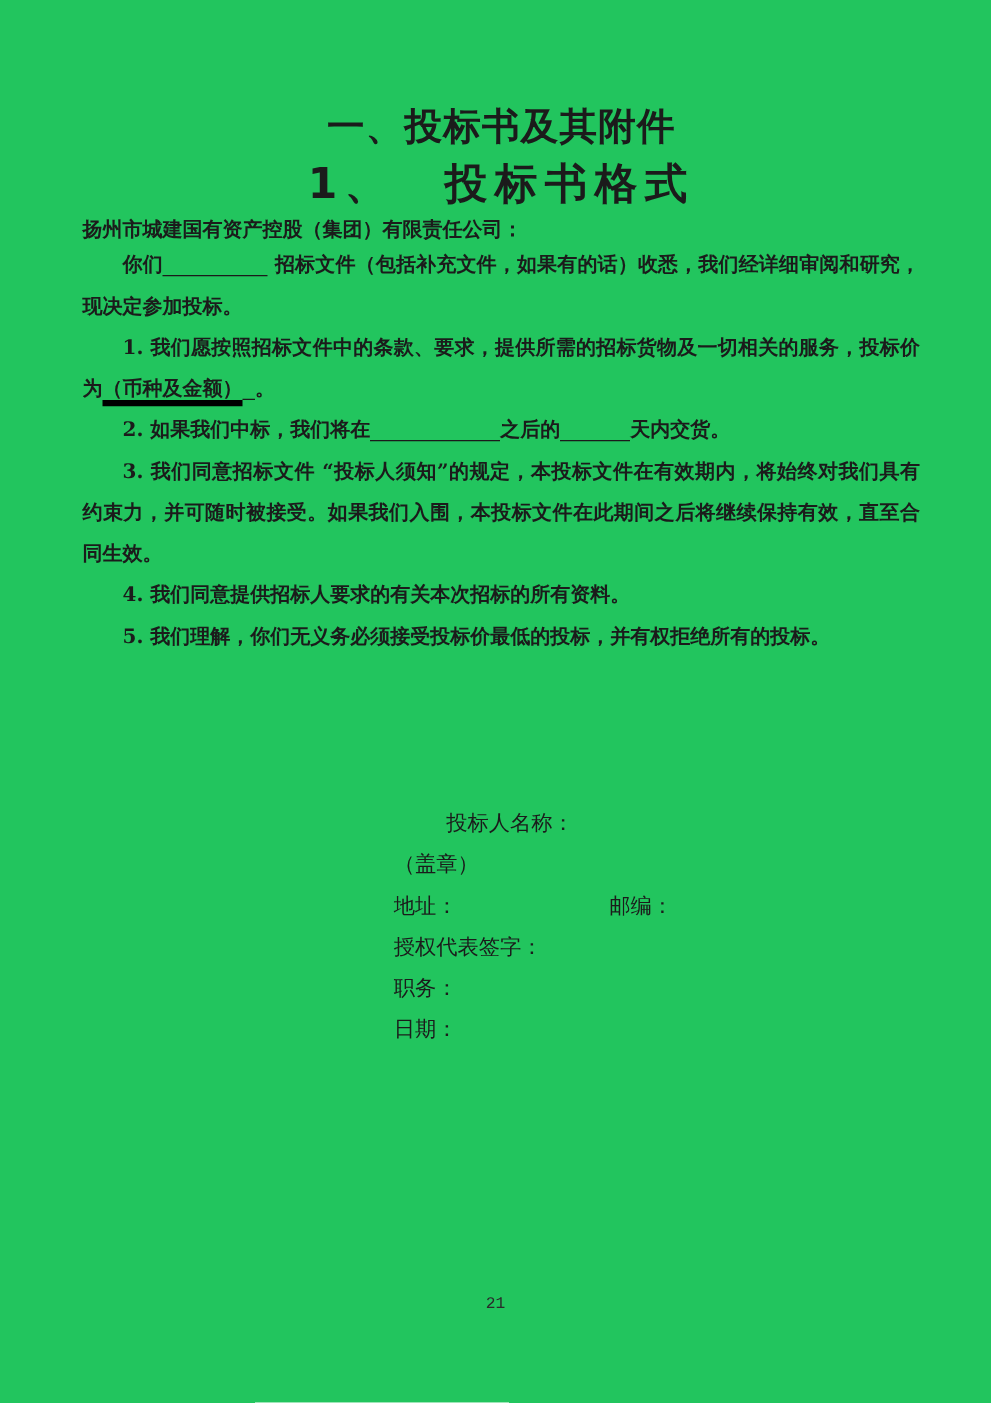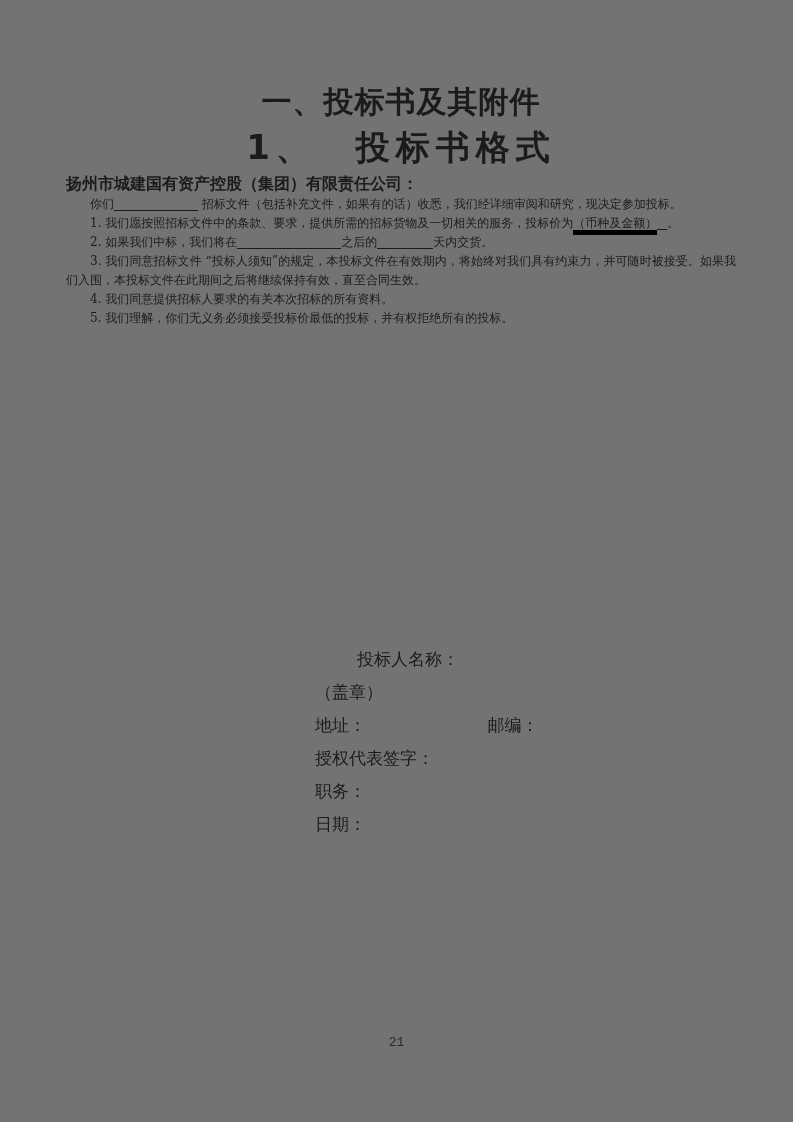--- a/index.html
+++ b/index.html
@@ -4,21 +4,21 @@
 <style>
   html, body {
     margin: 0;
     padding: 0;
     background: #ffffff;
   }
   .page {
     position: relative;
     width: 793px;
     height: 1122px;
-    background: #737373;
+    background: #22c55e;
     color: #1b1b1b;
     font-family: "DejaVu Serif", "Liberation Serif", serif;
     overflow: hidden;
   }
   .content {
     position: absolute;
     left: 66px;
     top: 0;
     width: 670px;
   }
@@ -40,24 +40,25 @@
     font-family: "DejaVu Sans", "Liberation Sans", sans-serif;
   }
   .salutation {
     margin: 11px 0 0 0;
     font-size: 16px;
     line-height: 22px;
     font-weight: bold;
   }
   .body-paragraphs p {
     margin: 0;
-    font-size: 12px;
-    line-height: 19px;
+    font-size: 16px;
+    line-height: 33px;
     text-align: justify;
     text-indent: 2em;
+    font-weight: bold;
   }
   .blank {
     display: inline-block;
     height: 1em;
     border-bottom: 1px solid #1b1b1b;
     vertical-align: text-bottom;
   }
   .ul {
     border-bottom: 5px solid #000000;
   }

